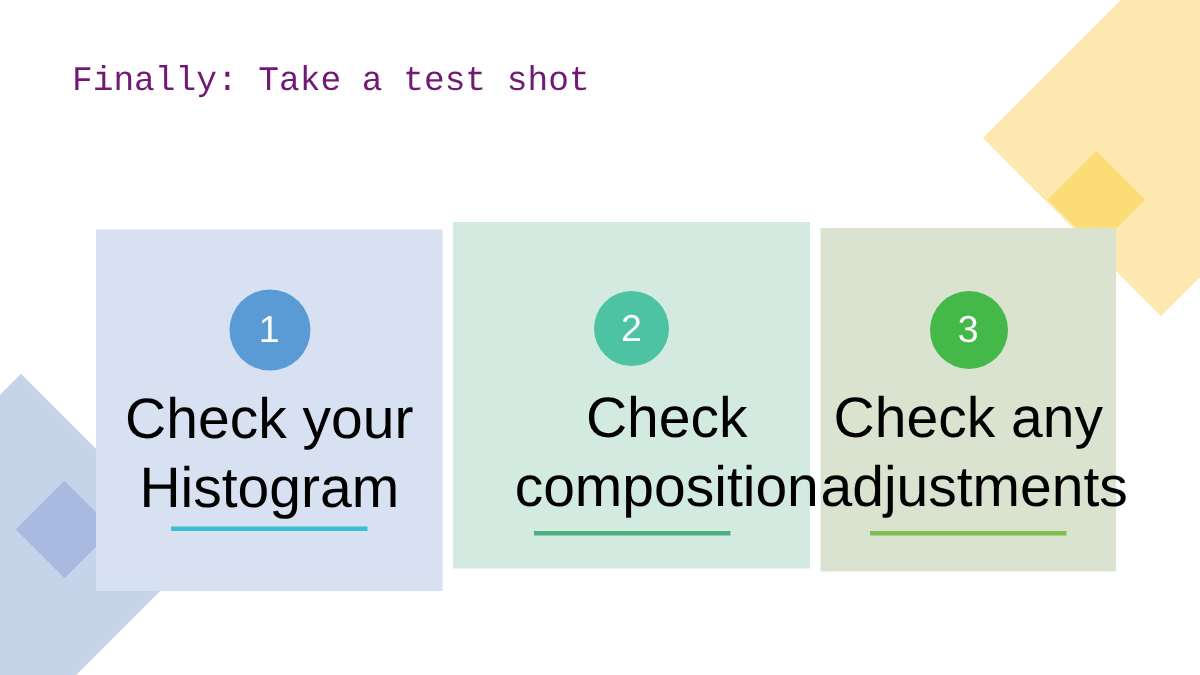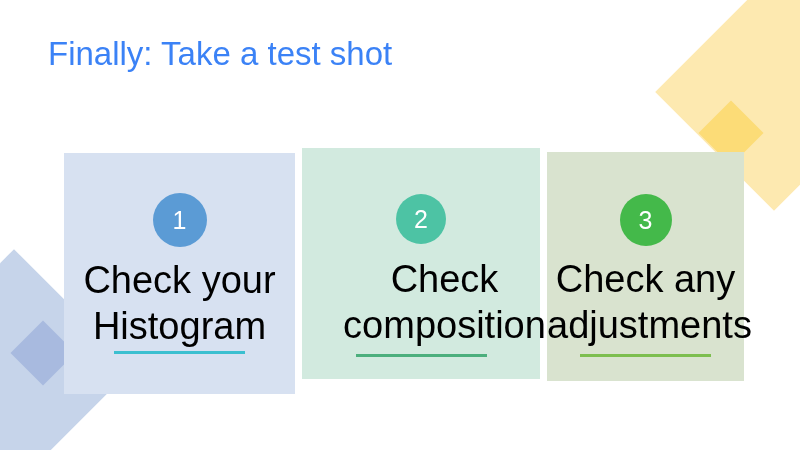--- a/index.html
+++ b/index.html
@@ -57,25 +57,26 @@
     height: 46px;
     background: #A8BADF;
     transform: rotate(45deg);
   }
 
   
   #page-title {
     position: absolute;
     left: 48px;
     top: 34px;
-    font-size: 33px;
+    font-size: 23px;
     line-height: 40px;
-    color: #3b82f6;
+    color: #701a75;
     white-space: nowrap;
     letter-spacing: 0px;
+    font-family: Liberation Mono, monospace;
   }
 
   
   .step-card {
     position: absolute;
     box-sizing: border-box;
     display: flex;
     flex-direction: column;
     align-items: center;
   }

